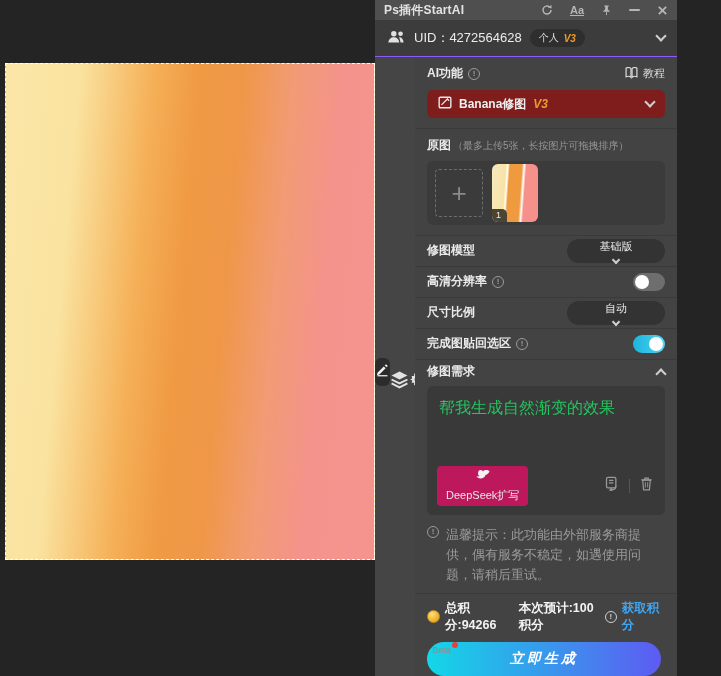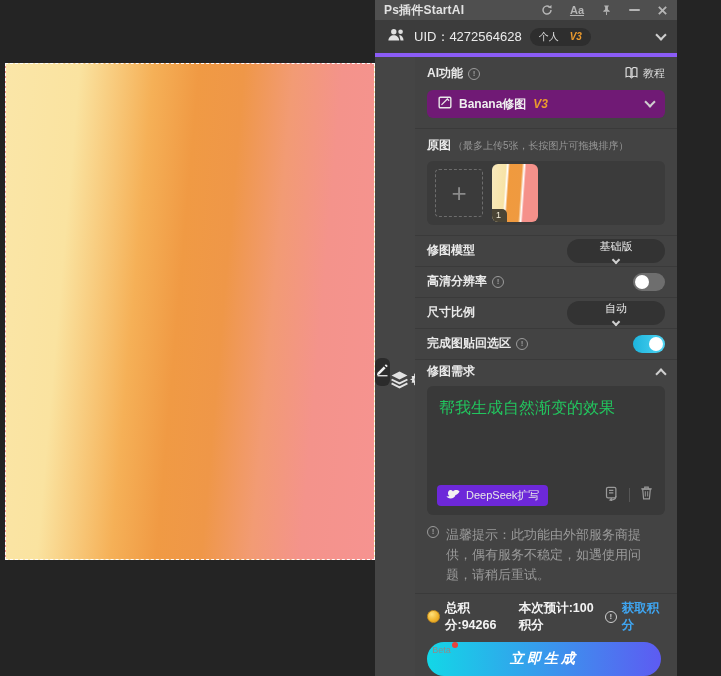--- a/index.html
+++ b/index.html
@@ -15,23 +15,23 @@
   
   .panel { position:absolute; left:375px; top:0; width:302px; height:676px; background:#434343; display:flex; flex-direction:column; }
 
   .titlebar { height:20px; background:#4f4f4f; display:flex; align-items:center; padding:0 9px; flex:0 0 auto; }
   .titlebar .title { font-size:12px; font-weight:bold; color:#e2e2e2; letter-spacing:.2px; }
   .tb-icons { margin-left:auto; display:flex; align-items:center; gap:17px; color:#b5b5b5;text-decoration:underline; }
   .tb-icons svg { display:block; }
   .aa { font-size:11px; font-weight:bold; color:#b5b5b5; }
   .minus-bar { width:11px; height:2px; background:#b5b5b5; border-radius:1px; }
 
-  .uid-row { height:37px; background:#3c3c3c; display:flex; align-items:center; padding:0 12px; gap:8px; flex:0 0 auto; border-bottom:4px solid #8b5cf6; }
+  .uid-row { height:37px; background:#3c3c3c; display:flex; align-items:center; padding:0 12px; gap:8px; flex:0 0 auto; border-bottom:1px solid #8b5cf6; }
   .uid-text { font-size:13px; color:#ececec; }
-  .plan-badge { background:#2e2e2e; border-radius:10px; padding:2px 9px; display:flex; align-items:center; gap:11px; }
+  .plan-badge { background:#2e2e2e; border-radius:10px; padding:2px 9px; display:flex; align-items:center; gap:5px; }
   .plan-badge .plan { font-size:10px; color:#e0e0e0; }
   .v-orange { font-size:10px; font-weight:bold; font-style:italic; color:#eb9a2d; }
 
   .chev { width:8px; height:8px; border-right:2px solid #cfcfcf; border-bottom:2px solid #cfcfcf; transform:rotate(45deg); margin-top:-4px; }
   .chev.up { transform:rotate(225deg); margin-top:4px; }
   .chev.sm { width:6px; height:6px; border-width:2px; }
 
   .body-wrap { flex:1; display:flex; min-height:0; }
 
   
@@ -44,21 +44,21 @@
 
   
   .main { flex:1; background:#434343; display:flex; flex-direction:column; min-width:0; overflow:hidden; }
   .sep-top { border-top:1px solid #3a3a3a; }
   .label { font-size:12px; color:#eaeaea; font-weight:bold; }
   .info-icon { display:inline-flex; width:12px; height:12px; border:1px solid #9b9b9b; border-radius:50%; color:#9b9b9b; font-size:8px; align-items:center; justify-content:center; font-weight:bold; margin-left:5px; flex:0 0 auto; }
 
   .sec-ai { padding:8px 12px 10px; }
   .ai-head { display:flex; align-items:center; }
   .tutorial { margin-left:auto; display:flex; align-items:center; gap:5px; color:#dddddd; font-size:11px; }
-  .feature-select { margin-top:8px; height:28px; background:#701a75; border-radius:6px; display:flex; align-items:center; gap:7px; padding:0 11px; }
+  .feature-select { margin-top:8px; height:28px; background:#7f1d1d; border-radius:6px; display:flex; align-items:center; gap:7px; padding:0 11px; }
   .feature-name { font-size:12px; color:#efefef; font-weight:bold; }
   .feature-select .chev { margin-left:auto; }
 
   .sec-upload { padding:8px 12px 10px; }
   .upload-head { display:flex; align-items:baseline; gap:2px; }
   .upload-hint { font-size:10px; color:#979797; }
   .upload-area { margin-top:7px; height:64px; background:#3b3b3b; border-radius:6px; display:flex; align-items:center; padding:0 8px; }
   .add-box { width:48px; height:48px; border:1px dashed #6d6d6d; border-radius:4px; display:flex; align-items:center; justify-content:center; color:#8a8a8a; font-size:26px; font-weight:300; line-height:1; }
   .thumb { position:relative; width:46px; height:58px; margin-left:9px; border-radius:6px; overflow:hidden;
     background:linear-gradient(94deg,#f8e9bd 0%,#f7e3a6 28%,#ffffff 32%,#f09a3e 36%,#ef9a40 60%,#ffffff 65%,#f5918a 69%,#f5918a 100%); }
@@ -71,21 +71,21 @@
   .toggle { margin-left:auto; width:32px; height:18px; border-radius:9px; position:relative; background:#6e6e6e; }
   .toggle::after { content:""; position:absolute; top:2px; left:2px; width:14px; height:14px; border-radius:50%; background:#ffffff; }
   .toggle[data-state="on"] { background:linear-gradient(90deg,#1db4dd,#4fd4f2); }
   .toggle[data-state="on"]::after { left:auto; right:2px; }
 
   .prompt-head { height:30px; display:flex; align-items:center; padding:0 12px; }
   .prompt-head .chev { margin-left:auto; }
   .prompt-box { margin:2px 12px 6px; height:146px; background:#393939; border-radius:6px; position:relative; padding:12px; }
   .prompt-text { font-size:16px; color:#22c55e; }
   .prompt-bottom { position:absolute; left:10px; right:12px; bottom:9px; display:flex; align-items:center; }
-  .deepseek-pill { background:#6d28d9; border-radius:4px; padding:3px 9px; display:flex; align-items:center; gap:6px; }
+  .deepseek-pill { background:#be185d; border-radius:4px; padding:3px 9px; display:flex; align-items:center; gap:6px;flex-direction:column; }
   .deepseek-pill span { font-size:11px; color:#e8e8e8; }
   .prompt-actions { margin-left:auto; display:flex; align-items:center; gap:10px; color:#9a9a9a; }
   .v-div { width:1px; height:14px; background:#565656; }
 
   .notice { display:flex; gap:7px; padding:4px 12px 8px; color:#9a9a9a; }
   .notice-text { font-size:13px; line-height:1.55; }
 
   .footer { padding:6px 12px 0; }
   .points-row { display:flex; align-items:center; gap:5px; }
   .coin { width:13px; height:13px; border-radius:50%; background:radial-gradient(circle at 35% 30%,#ffe07a,#f0b32c 60%,#d89a1f); border:1px solid #c98f1e; flex:0 0 auto; }

